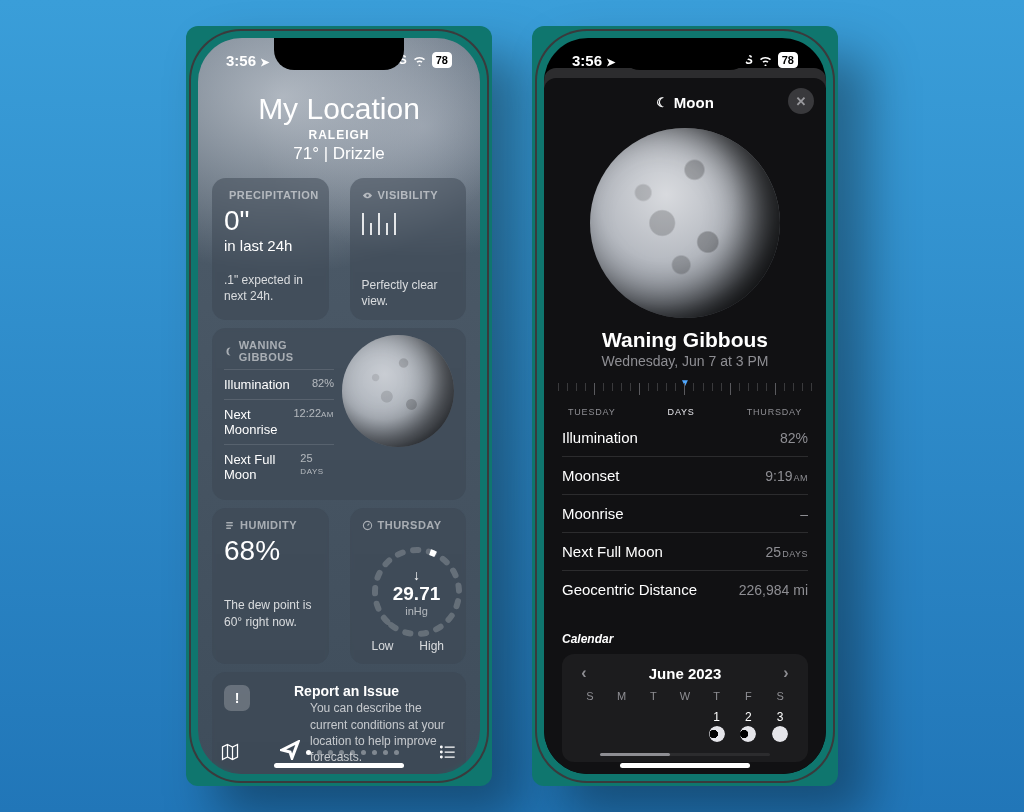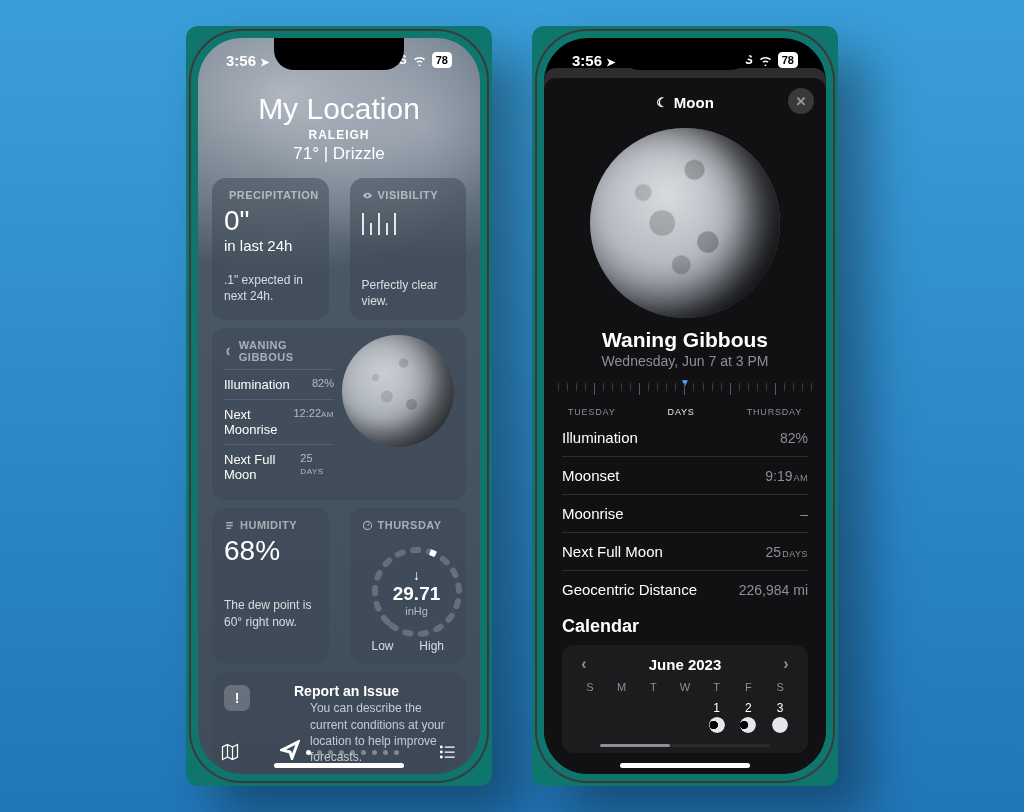--- a/index.html
+++ b/index.html
@@ -93,21 +93,21 @@
   .tl-ticks i{width:1px;background:#3a3a3c;height:8px;}
   .tl-ticks i.tall{height:12px;background:#5a5a5e;}
   .tl-marker{position:absolute;top:0;left:50%;transform:translateX(-50%);color:#4fa8ff;font-size:10px;}
   .tl-labels{position:absolute;bottom:0;left:0;right:0;display:flex;justify-content:space-between;padding:0 10px;font-size:9px;letter-spacing:.8px;color:#8e8e93;}
   .tl-labels span:nth-child(2){color:#e5e5ea;}
   .detail-list { margin-top:2px;}
   .detail-row { display:flex; justify-content:space-between; align-items:baseline; padding:10px 0; border-bottom:.5px solid #2c2c2e; font-size:15px;}
   .detail-row:last-child{border-bottom:none;}
   .detail-row .dv { color:#8e8e93; font-size:14px;}
   .detail-row .dv .sm{font-size:9px;letter-spacing:.5px;margin-left:1px;}
-  .cal-title { font-size:18px; font-weight:600; margin-top:8px; margin-bottom:8px;}
+  .cal-title { font-size:12px; font-weight:600; margin-top:24px; margin-bottom:8px;font-style:italic;}
   .cal-card { background:#1c1c1e; border-radius:12px; padding:10px 12px 14px;}
   .cal-head { display:flex; align-items:center; justify-content:space-between; color:#fff; font-size:15px; font-weight:600; margin-bottom:8px;}
   .cal-head .nav{color:#8e8e93;font-size:16px;width:20px;text-align:center;}
   .cal-grid { display:grid; grid-template-columns:repeat(7,1fr); gap:4px 0; text-align:center;}
   .cal-dow { font-size:11px; color:#8e8e93;}
   .cal-cell { font-size:12px; color:#fff; padding-top:4px;}
   .cal-phase { width:16px;height:16px;border-radius:50%;margin:2px auto 0;background:#3a3a3c;position:relative;overflow:hidden;}
   .cal-phase::after{content:"";position:absolute;inset:0;border-radius:50%;}
   .cp-94::after{background:radial-gradient(circle at 30% 50%, #000 30%, #e5e5ea 32%);}
   .cp-90::after{background:radial-gradient(circle at 26% 50%, #000 28%, #e5e5ea 30%);}

